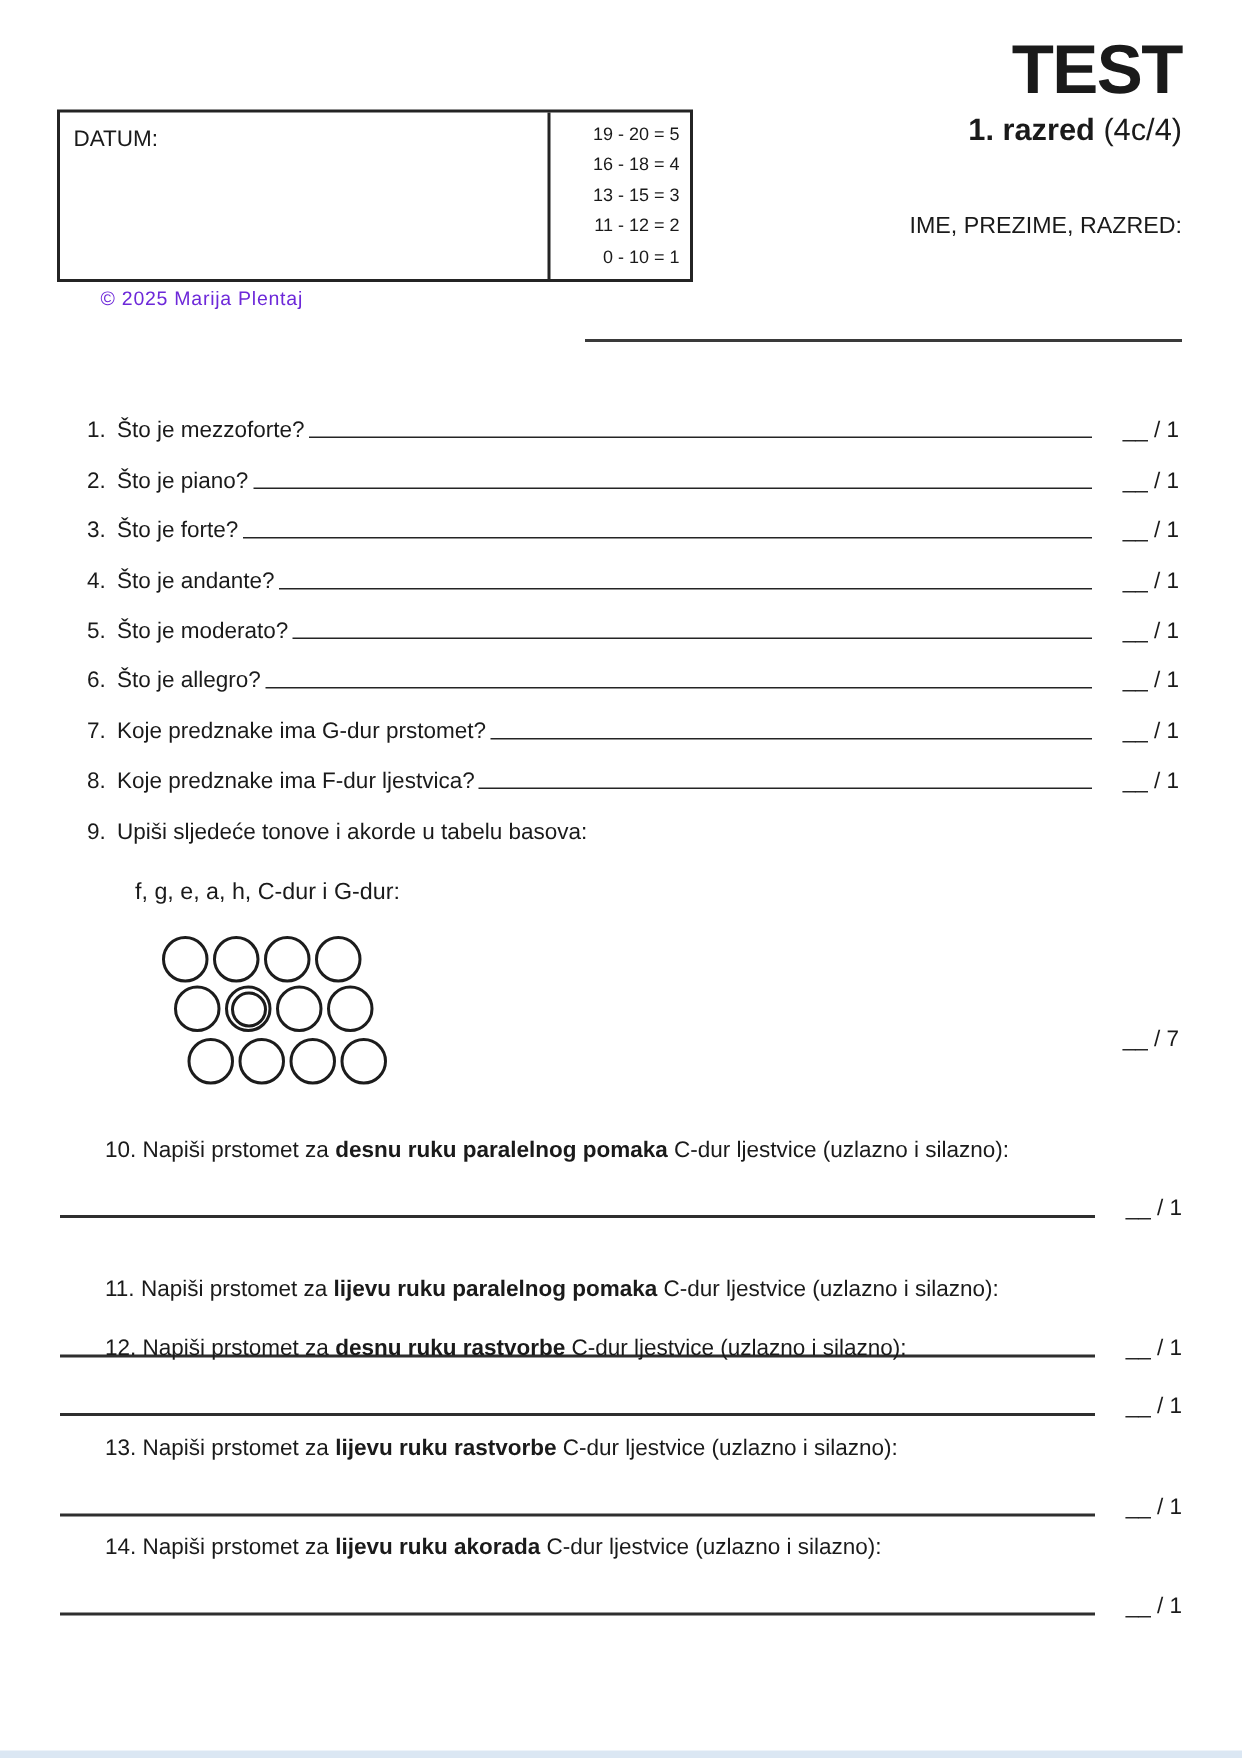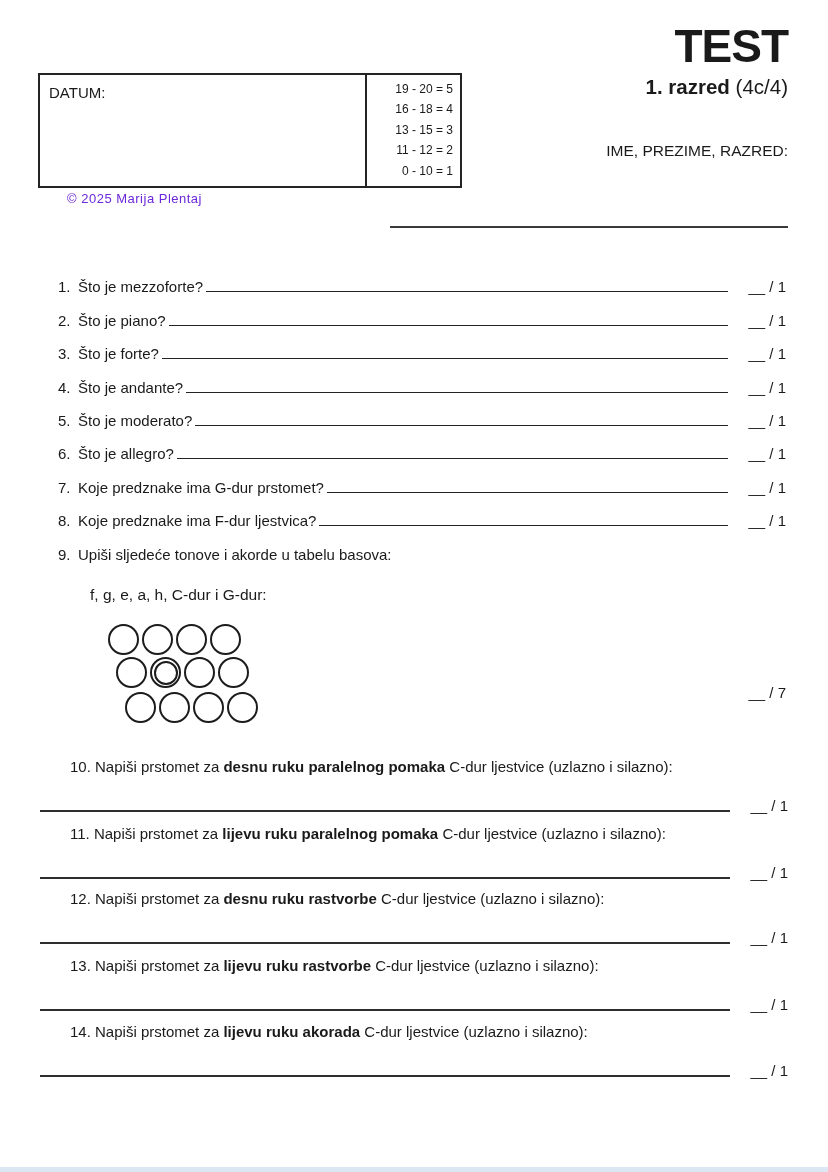--- a/index.html
+++ b/index.html
@@ -159,21 +159,21 @@
   <div class="score-7">__ / 7</div>
 
   <div class="long-q" style="top:758px;">
     <div class="lq-text"><span>10.</span> <span>Napiši prstomet za </span><span class="b">desnu ruku paralelnog pomaka</span><span> C-dur ljestvice (uzlazno i silazno):</span></div>
     <div class="lq-answer">
         <span class="lq-line"></span>
         <span class="lq-score">__ / 1</span>
       </div>
   </div>
 
-  <div class="long-q" style="top:825px;">
+  <div class="long-q" style="top:851px;">
     <div class="lq-text"><span>11.</span> <span>Napiši prstomet za </span><span class="b">lijevu ruku paralelnog pomaka</span><span> C-dur ljestvice (uzlazno i silazno):</span></div>
     <div class="lq-answer">
         <span class="lq-line"></span>
         <span class="lq-score">__ / 1</span>
       </div>
   </div>
 
   <div class="long-q" style="top:890px;">
     <div class="lq-text"><span>12.</span> <span>Napiši prstomet za </span><span class="b">desnu ruku rastvorbe</span><span> C-dur ljestvice (uzlazno i silazno):</span></div>
     <div class="lq-answer">

